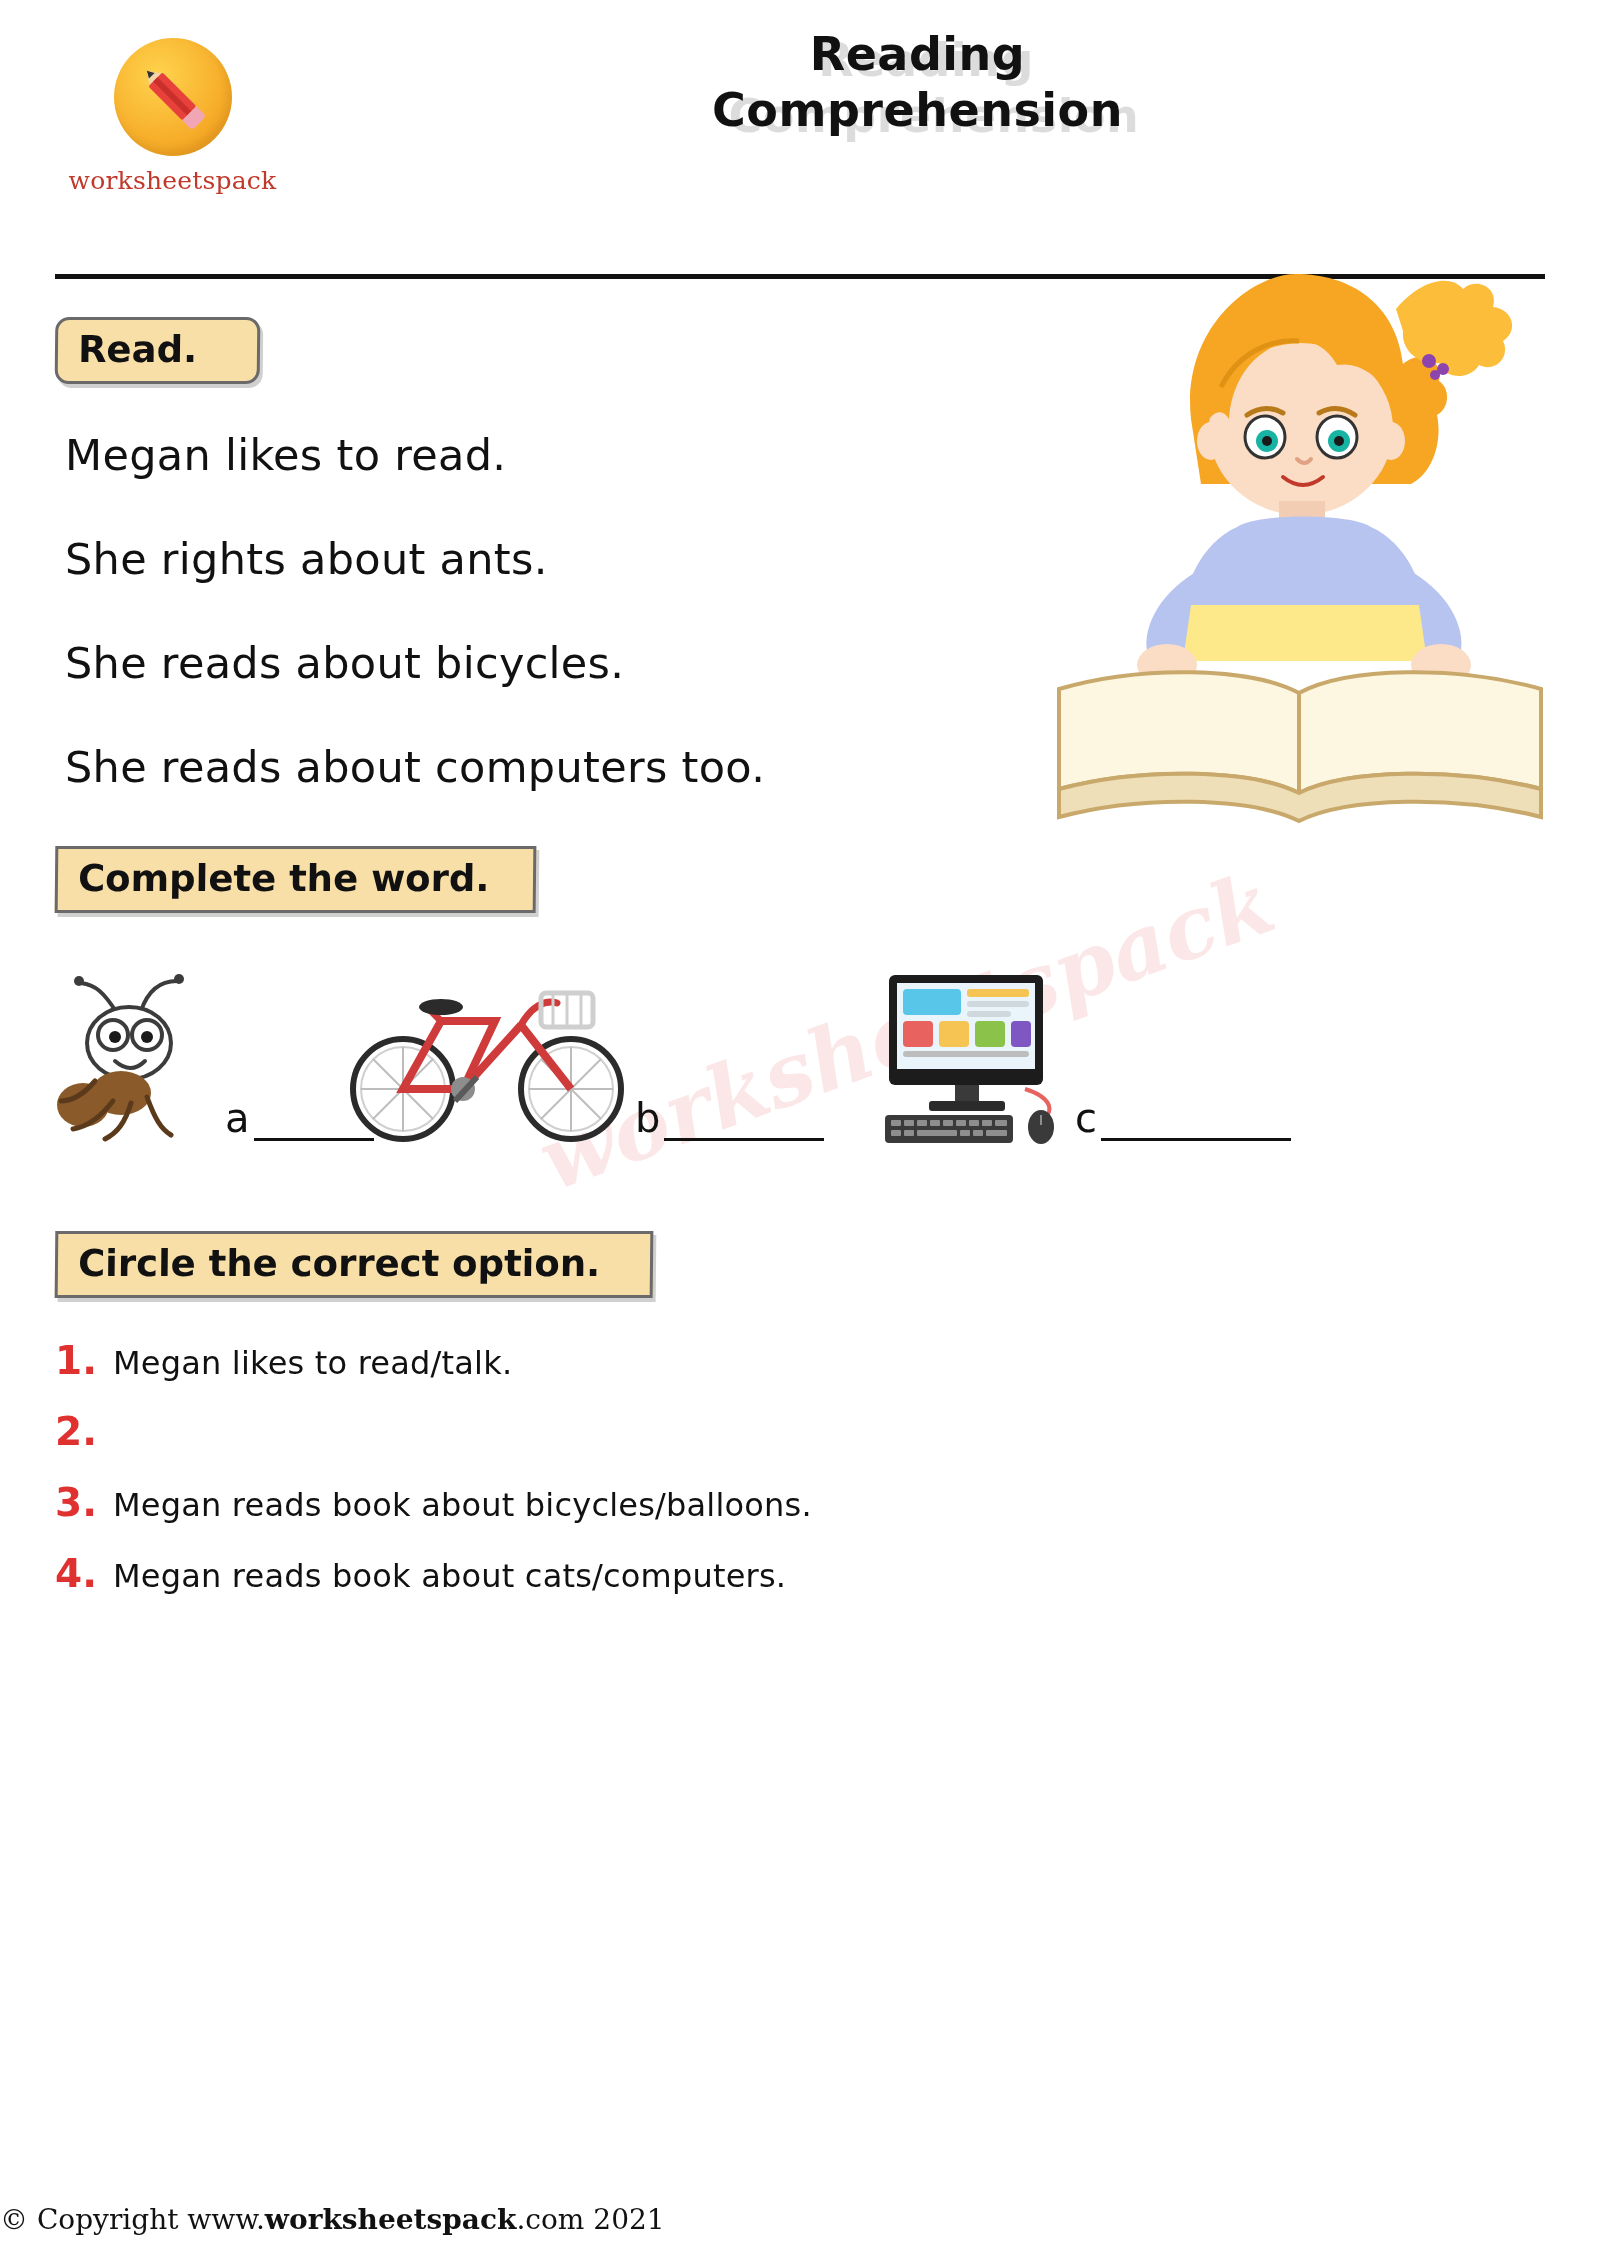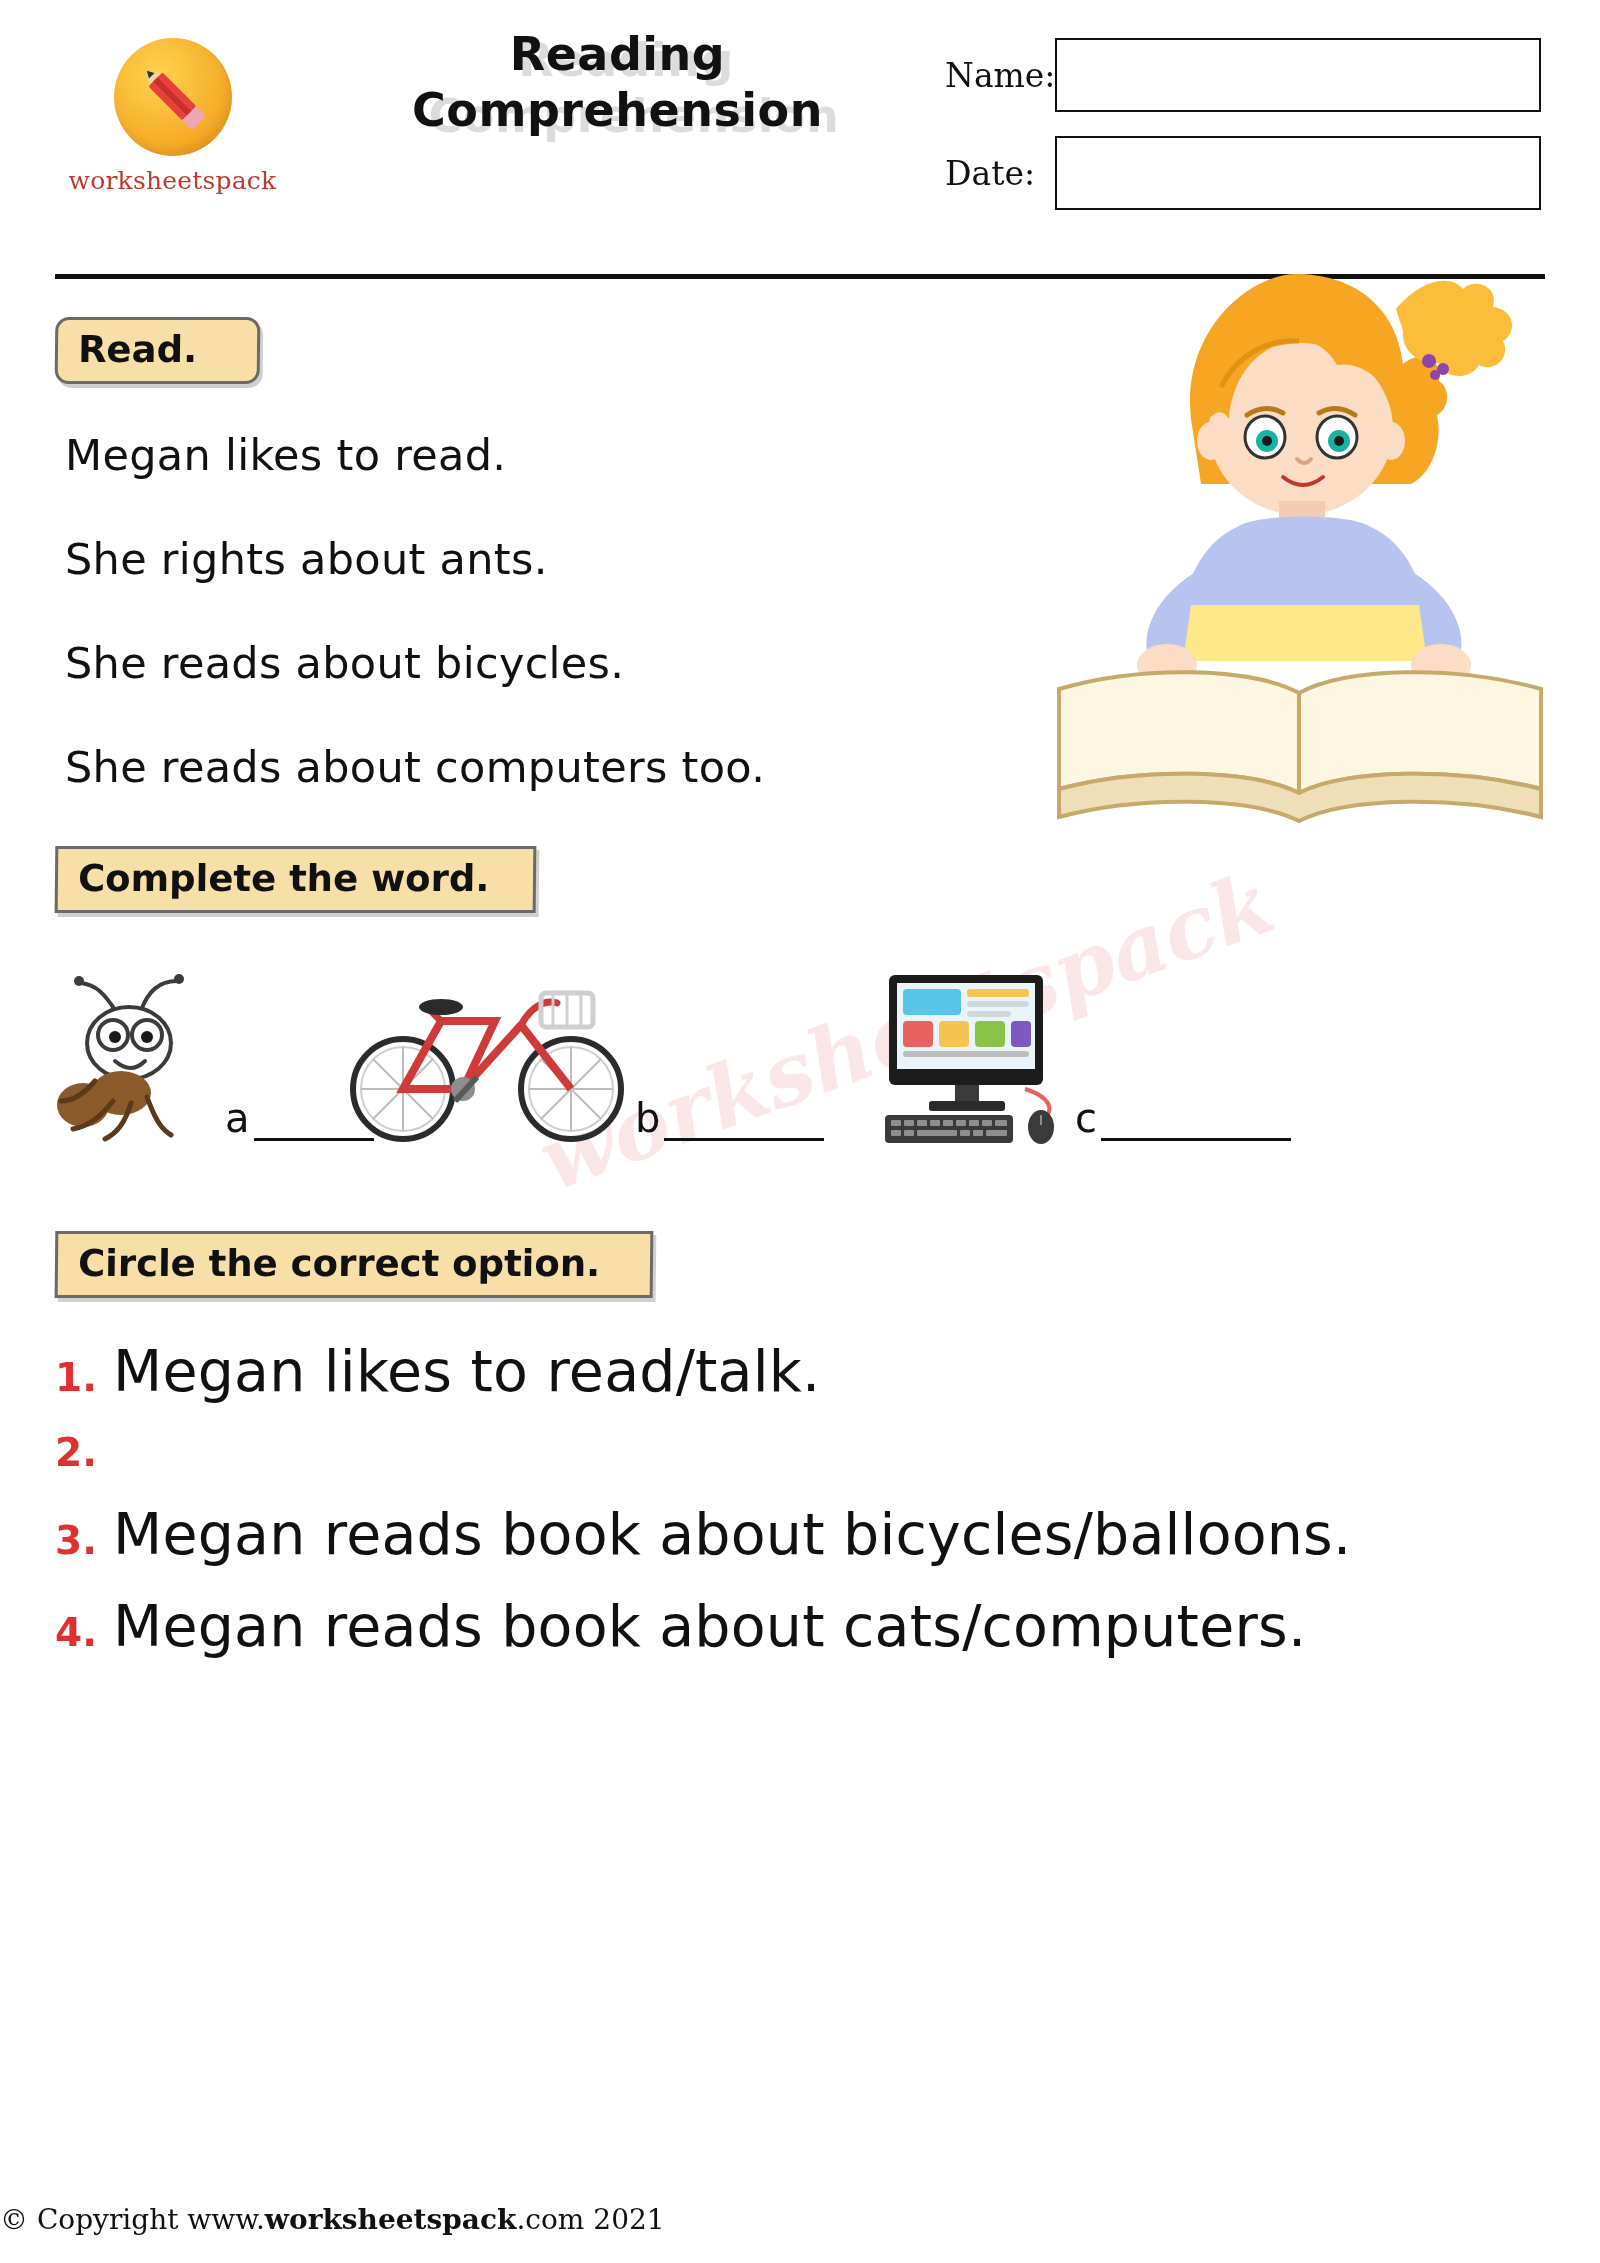--- a/index.html
+++ b/index.html
@@ -179,21 +179,21 @@
     margin-bottom: 26px;
   }
   .q-num {
     color: #e03131;
     font-weight: bold;
     font-size: 39px;
     width: 58px;
     flex: 0 0 58px;
   }
   .q-text {
-    font-size: 57px;
+    font-size: 32px;
     color: #111;
     letter-spacing: .2px;
   }
 
   
   .footer {
     position: absolute;
     left: 0; right: 0;
     bottom: 24px;
     text-align: left;
@@ -244,30 +244,20 @@
       <div class="title-line">
         <span class="shadow">Reading</span>
         <span class="fg">Reading</span>
       </div>
       <div class="title-line">
         <span class="shadow">Comprehension</span>
         <span class="fg">Comprehension</span>
       </div>
     </div>
 
-    <div class="namedate">
-      <div class="nd-row">
-        <div class="nd-label">Name:</div>
-        <div class="nd-box"></div>
-      </div>
-      <div class="nd-row">
-        <div class="nd-label">Date:</div>
-        <div class="nd-box"></div>
-      </div>
-    </div>
   </div>
 
   <div class="rule"></div>
 
   <div class="watermark">worksheetspack</div>
 
   <div class="content above">
 
     <div>
       <div class="tagbox read">Read.</div>

